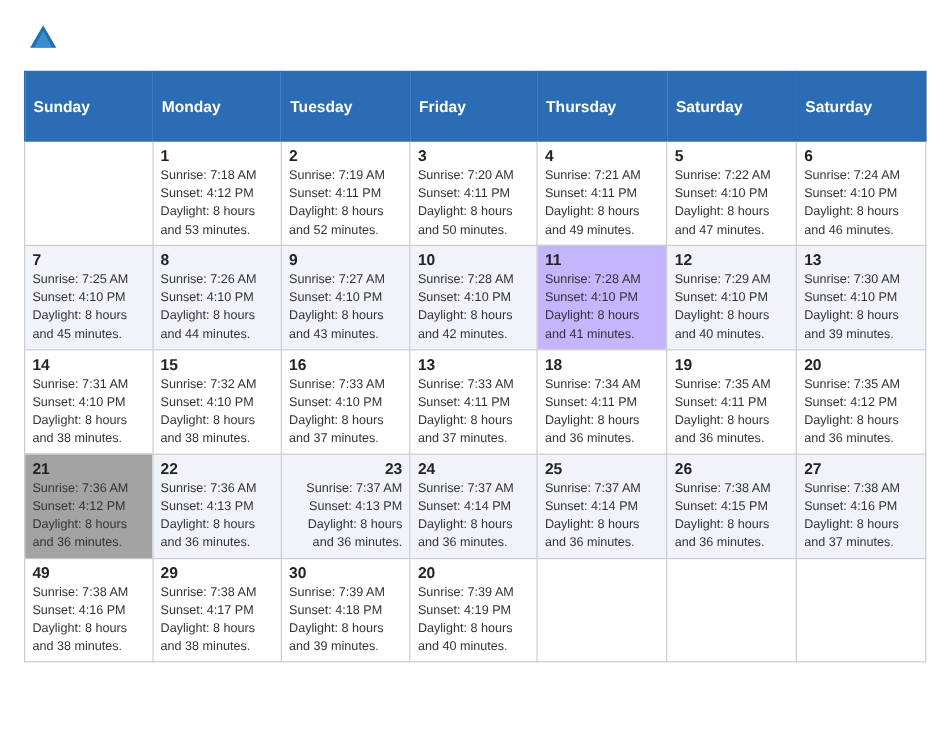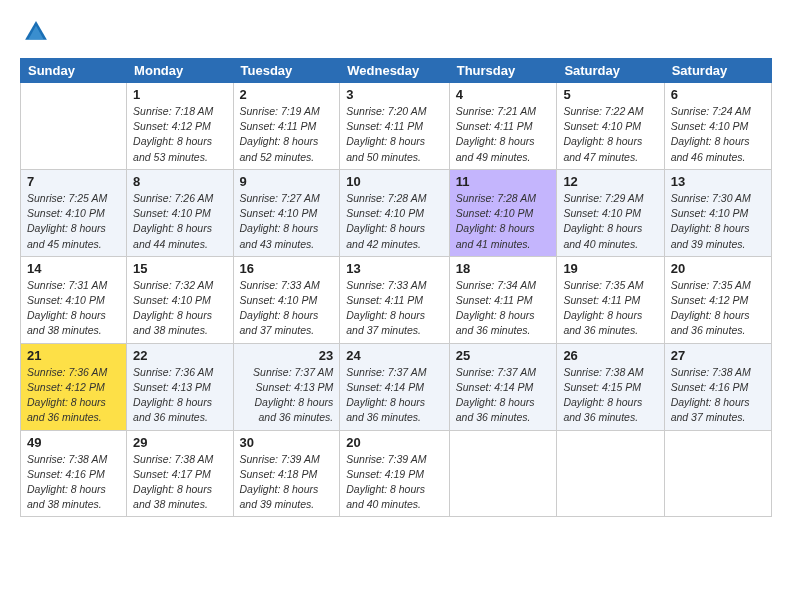--- a/index.html
+++ b/index.html
@@ -54,21 +54,21 @@
     .calendar {
       width: 100%;
       border-collapse: collapse;
       margin-top: 8px;
       font-size: 11px;
     }
     .calendar thead tr th {
       background-color: #2a6db5;
       color: #fff;
       text-align: left;
-      padding: 4px 7px;
+      padding: 21px 7px;
       font-size: 13px;
       font-weight: bold;
       border: 1px solid #2a6db5;
     }
     .calendar tbody tr td {
       border: 1px solid #ccc;
       vertical-align: top;
       padding: 4px 6px;
       width: 113px;
       height: 86px;
@@ -81,21 +81,20 @@
       font-size: 13px;
       font-weight: bold;
       color: #222;
       display: block;
       margin-bottom: 2px;
     }
     .day-info {
       font-size: 10.5px;
       color: #333;
       line-height: 1.45;
-      font-style: italic;
     }
     .empty-cell {
       background: #fff !important;
     }
   </style>
 </head>
 <body>
 
 <div class="container">
   <div class="header-row">
@@ -118,21 +117,21 @@
       <div class="location"></div>
     </div>
   </div>
 
   <table class="calendar">
     <thead>
       <tr>
         <th>Sunday</th>
         <th>Monday</th>
         <th>Tuesday</th>
-        <th>Wednesday</th>
+        <th>Friday</th>
         <th>Thursday</th>
         <th>Saturday</th>
         <th>Saturday</th>
       </tr>
     </thead>
     <tbody id="calendar-body">
     <tr>
           <td class="empty-cell"></td>
           <td>
             <span class="day-number">1</span>
@@ -213,21 +212,21 @@
           <td>
             <span class="day-number">19</span>
 <div class="day-info">Sunrise: 7:35 AM<br>Sunset: 4:11 PM<br>Daylight: 8 hours and 36 minutes.</div>
           </td>
           <td>
             <span class="day-number">20</span>
 <div class="day-info">Sunrise: 7:35 AM<br>Sunset: 4:12 PM<br>Daylight: 8 hours and 36 minutes.</div>
           </td>
         </tr>
         <tr>
-          <td style="background: #fde047;">
+          <td style="background: #a3a3a3;">
             <span class="day-number">21</span>
 <div class="day-info">Sunrise: 7:36 AM<br>Sunset: 4:12 PM<br>Daylight: 8 hours and 36 minutes.</div>
           </td>
           <td style="background: rgb(240, 244, 250);">
             <span class="day-number">22</span>
 <div class="day-info">Sunrise: 7:36 AM<br>Sunset: 4:13 PM<br>Daylight: 8 hours and 36 minutes.</div>
           </td>
           <td style="background: rgb(240, 244, 250); text-align: right;">
             <span class="day-number">23</span>
 <div class="day-info">Sunrise: 7:37 AM<br>Sunset: 4:13 PM<br>Daylight: 8 hours and 36 minutes.</div>

